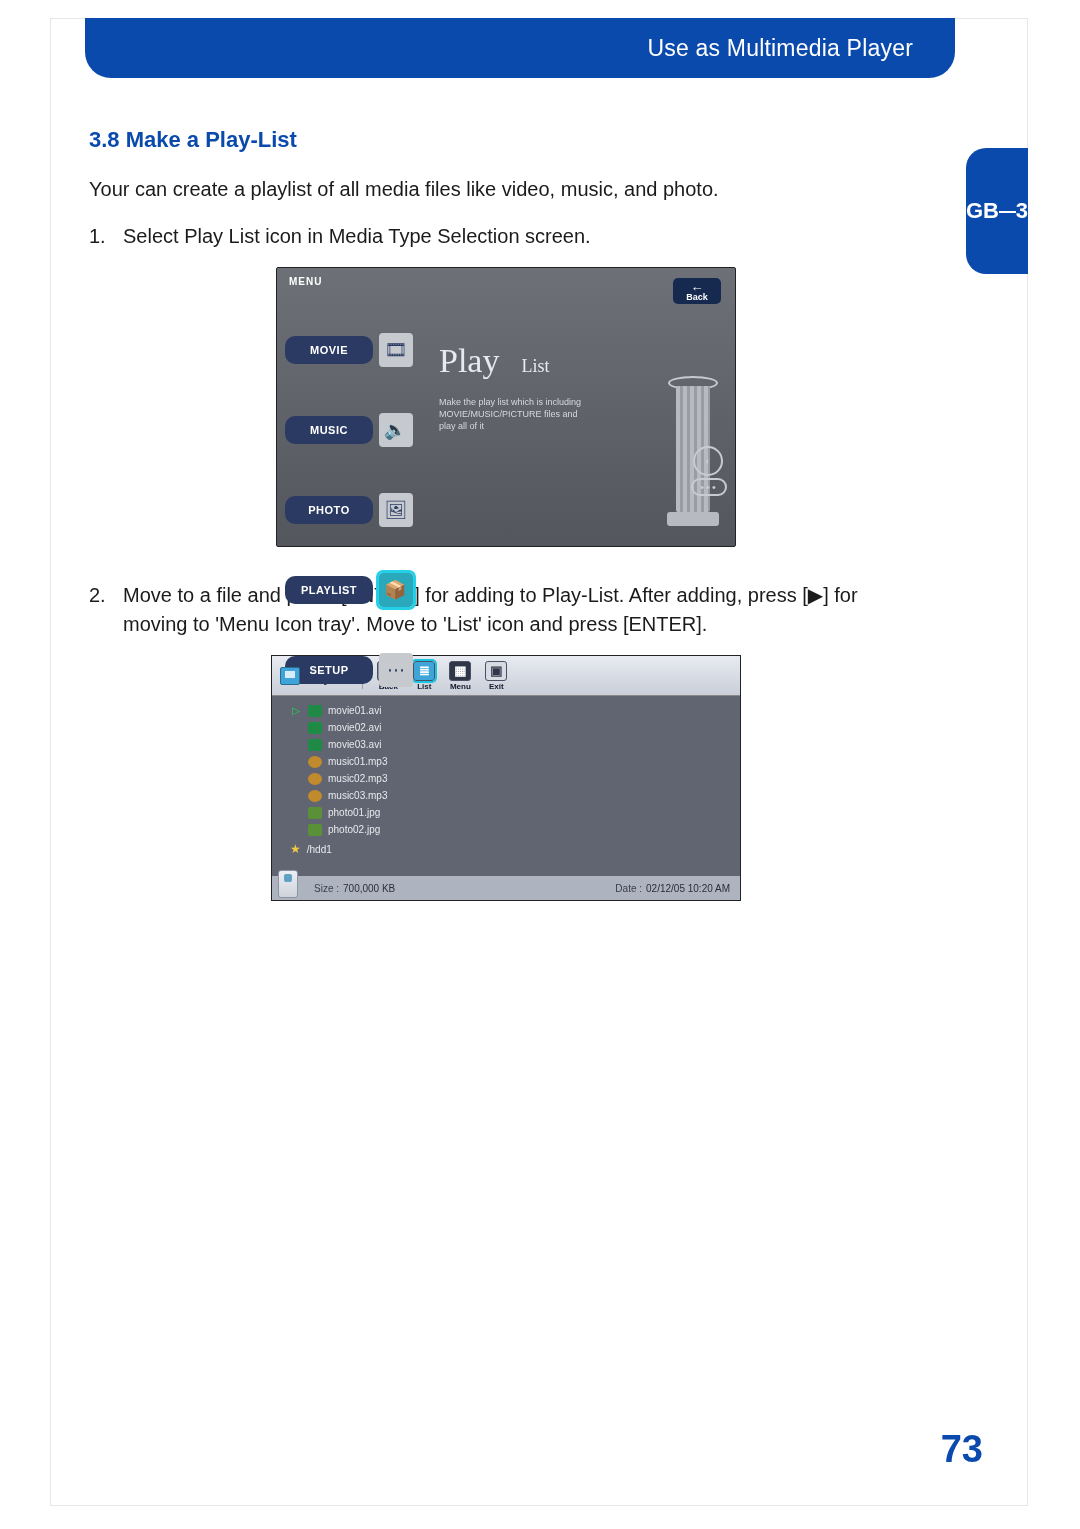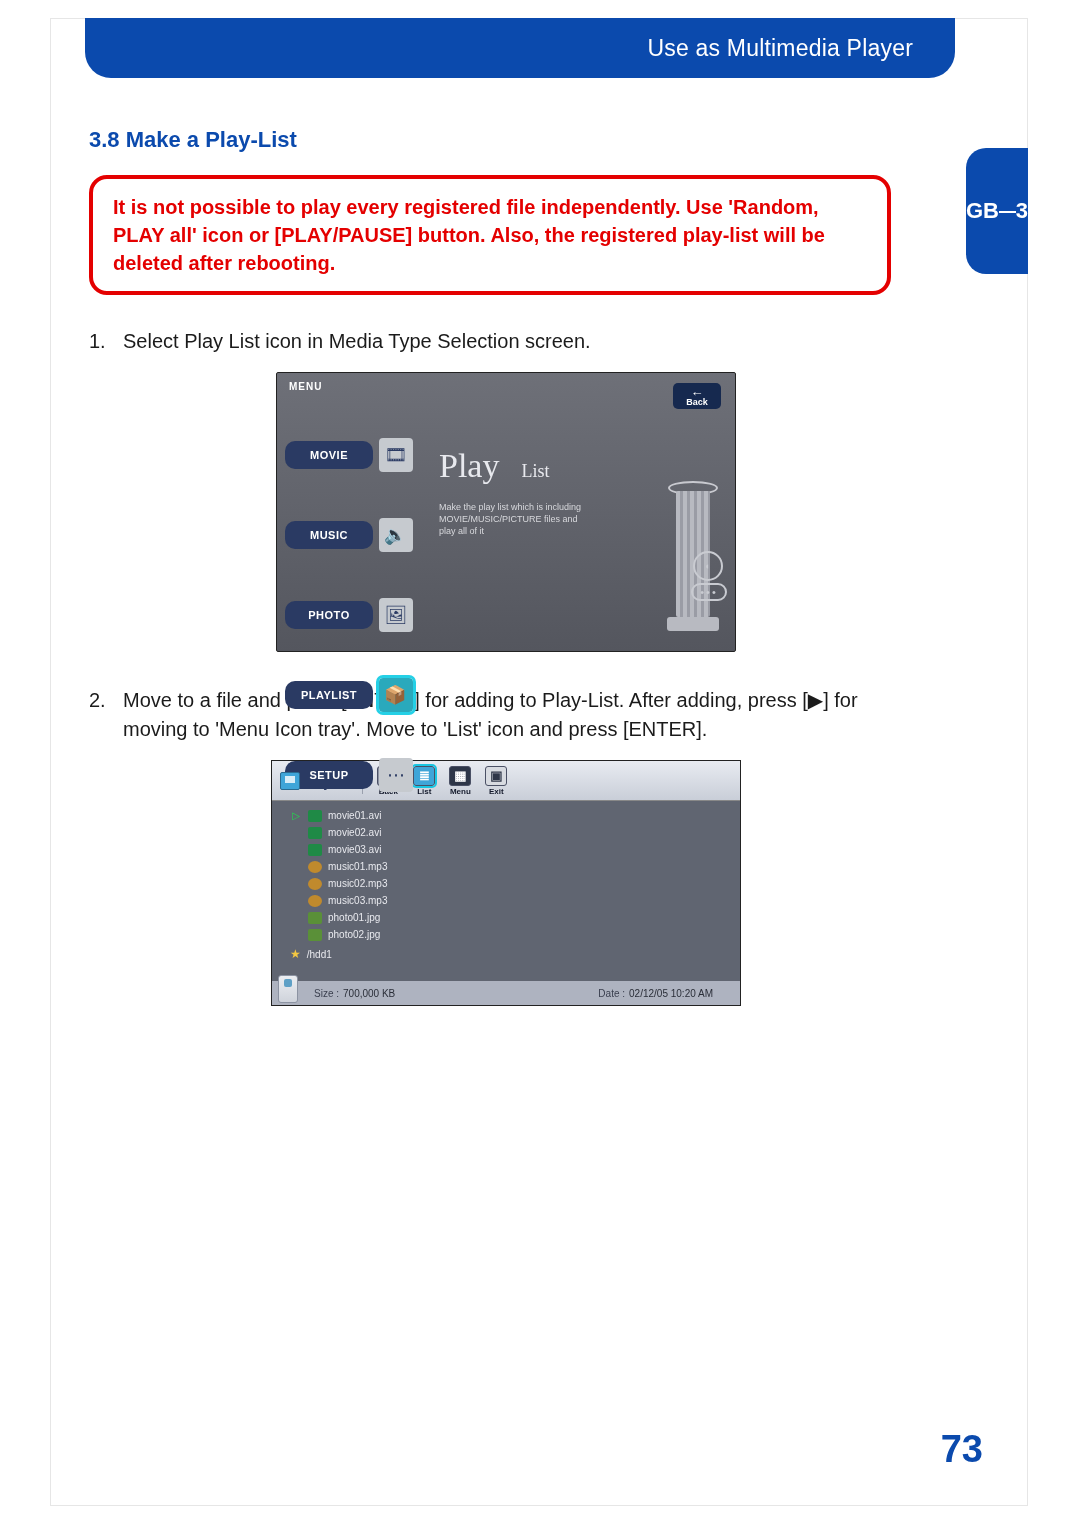--- a/index.html
+++ b/index.html
@@ -256,21 +256,21 @@
   .fig2 .frow.photo .fico { background:#5a9038; }
   .fig2 .folder-row {
     display:flex;align-items:center;gap:6px;font-size:10px;color:#e8e9ee;margin-top:4px;
   }
   .fig2 .folder-row .star { color:#f3c742; font-size:12px; }
   .fig2 .statusbar {
     display:flex; align-items:center;
     background:#aeb3c0;
     height:24px;
     font-size:10px;color:#2a2e38;
-    padding:0 27px 0 6px;
+    padding:0 10px 0 6px;
     gap:16px;
   }
   .fig2 .statusbar .dev {
     width:20px;height:28px;margin-top:-8px;
     background:linear-gradient(#eceef2,#cfd3db);
     border:1px solid #8c93a2;border-radius:3px;position:relative;
   }
   .fig2 .statusbar .dev::after{content:"";position:absolute;left:5px;top:3px;width:8px;height:8px;background:#5ea0c6;border-radius:2px;}
   .fig2 .statusbar .kv { display:flex; gap:4px; }
   .fig2 .statusbar .kv .k{color:#3a3f4e;}
@@ -298,24 +298,22 @@
   <div class="side-tab">
     <div>GB</div>
     <div class="divider"></div>
     <div>3</div>
   </div>
 
   <div class="content">
 
     <h2 class="section">3.8 Make a Play-List</h2>
 
-
-    <div class="warn-box">
-      <p>It is not possible to play every registered file independently. Use 'Random, PLAY all' icon or [PLAY/PAUSE] button. Also, the registered play-list will be deleted after rebooting.</p>
-    </div>
+    <p class="body">Your can create a playlist of all media files like video, music, and photo.</p>
+
 
     <ol class="steps">
       <li>
         <span class="num">1.</span>
         <span class="txt">Select Play List icon in Media Type Selection screen.</span>
       </li>
     </ol>
 
     <div class="fig-wrap">
       <div class="fig1">

